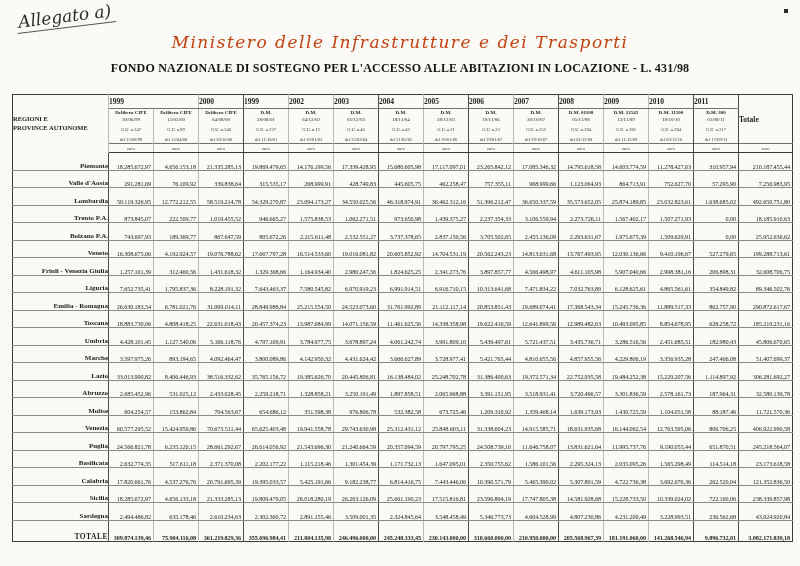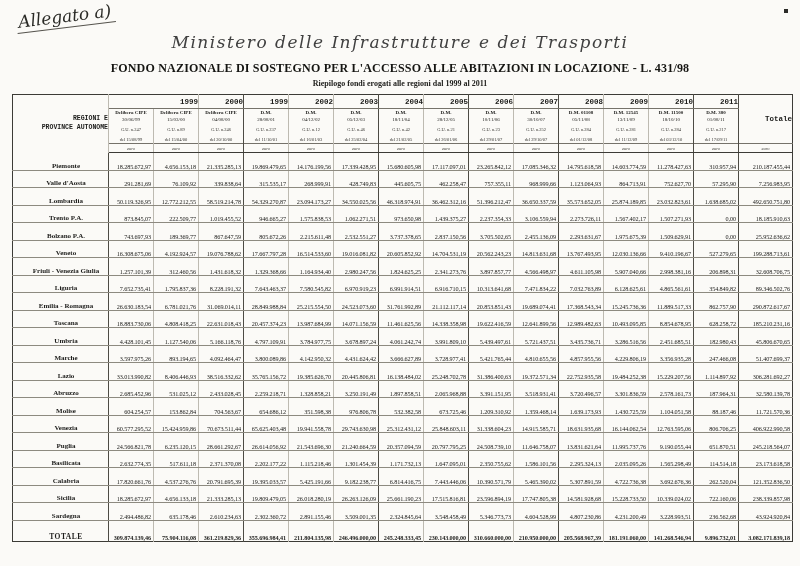--- a/index.html
+++ b/index.html
@@ -10,68 +10,67 @@
   }
   .speck{position:absolute;top:9px;right:12px;width:4px;height:4px;background:#2b2b28;}
   .annotation{
     position:absolute;left:16px;top:6px;font-family:"DejaVu Serif",serif;
     font-style:italic;font-size:17px;color:#2a2a26;transform:rotate(-7deg);
     border-bottom:1px solid #55534d;padding:0 4px 1px 2px;
   }
   .ministry{
     position:absolute;top:32px;left:0;width:100%;text-align:center;
     font-family:"DejaVu Serif",serif;font-style:italic;font-size:17px;
-    letter-spacing:1.5px;color:#404040;
+    letter-spacing:1.5px;color:#c2410c;
   }
   .doc-title{
     position:absolute;top:61px;left:0;width:100%;text-align:center;
     font-weight:bold;font-size:12px;letter-spacing:0.2px;color:#151512;
   }
   .doc-subtitle{
     position:absolute;top:79px;left:0;width:100%;text-align:center;
     font-weight:bold;font-size:8px;color:#22221f;
   }
   .table-wrap{position:absolute;left:12px;top:94px;width:780px;}
   table{border-collapse:collapse;width:780px;table-layout:fixed;}
   table{border:1.5px solid #3c3b36;}
   th,td{padding:0;margin:0;white-space:nowrap;font-weight:normal;}
   col.c-label{width:96px;} col.c-num{width:45px;} col.c-tot{width:54px;}
   .bL{border-left:1px solid #bdbab1;}
   .grp{border-left:1.6px solid #4d4b44 !important;}
   
-  thead th{text-align:right;vertical-align:middle;font-family:Liberation Mono, monospace;}
+  thead th{text-align:left;vertical-align:middle;}
   .lbl-h{font-weight:bold;font-size:6.5px;line-height:1.35;border-right:1px solid #bdbab1;}
   .year-h{font-weight:bold;font-size:7.5px;height:13px;border-bottom:1px solid #75726a;}
   .tot-h{font-weight:bold;font-size:7.5px;}
   .decree-c{font-size:5px;height:33px;vertical-align:top;padding-top:1px;line-height:1.3;text-align:center;}
   .decree-name{font-weight:bold;}
   .gu{margin-top:4px;font-size:4.5px;color:#33322e;}
   .euro-r td{font-size:4.5px;font-style:italic;text-align:center;height:8px;
     border-top:1px solid #75726a;border-bottom:1.2px solid #3c3b36;color:#44433e;}
   
   tbody tr.data-r{height:17.5px;}
   tbody td{vertical-align:bottom;}
-  td.region{font-weight:bold;font-size:7px;text-align:center;padding-left:11px;
+  td.region{font-weight:bold;font-size:7px;text-align:right;padding-left:11px;
     border-bottom:1px solid #8d8a80;}
   td.val{font-size:6.2px;text-align:right;padding-right:2px;letter-spacing:-0.1px;
     border-bottom:1px solid #8d8a80;}
   tr.total-r{height:21px;}
   tr.total-r td{font-weight:bold;border-top:1.4px solid #3c3b36;border-bottom:none;
     font-size:6.2px;}
   tr.total-r td.region{font-size:7.5px;letter-spacing:0.5px;}
 </style>
 </head>
 <body>
 
 <div class="page">
   <div class="speck"></div>
   <div class="annotation">Allegato a)</div>
   <div class="ministry">Ministero delle Infrastrutture e dei Trasporti</div>
   <div class="doc-title">FONDO NAZIONALE DI SOSTEGNO PER L'ACCESSO ALLE ABITAZIONI IN LOCAZIONE - L. 431/98</div>
-  <div class="doc-subtitle">Riepilogo fondi erogati alle regioni dal 1999 al 2011</div>
 
   <div class="table-wrap">
     <table id="ftable">
         <colgroup>
           <col class="c-label">
           <col class="c-num">
           <col class="c-num">
           <col class="c-num">
           <col class="c-num">
           <col class="c-num">

